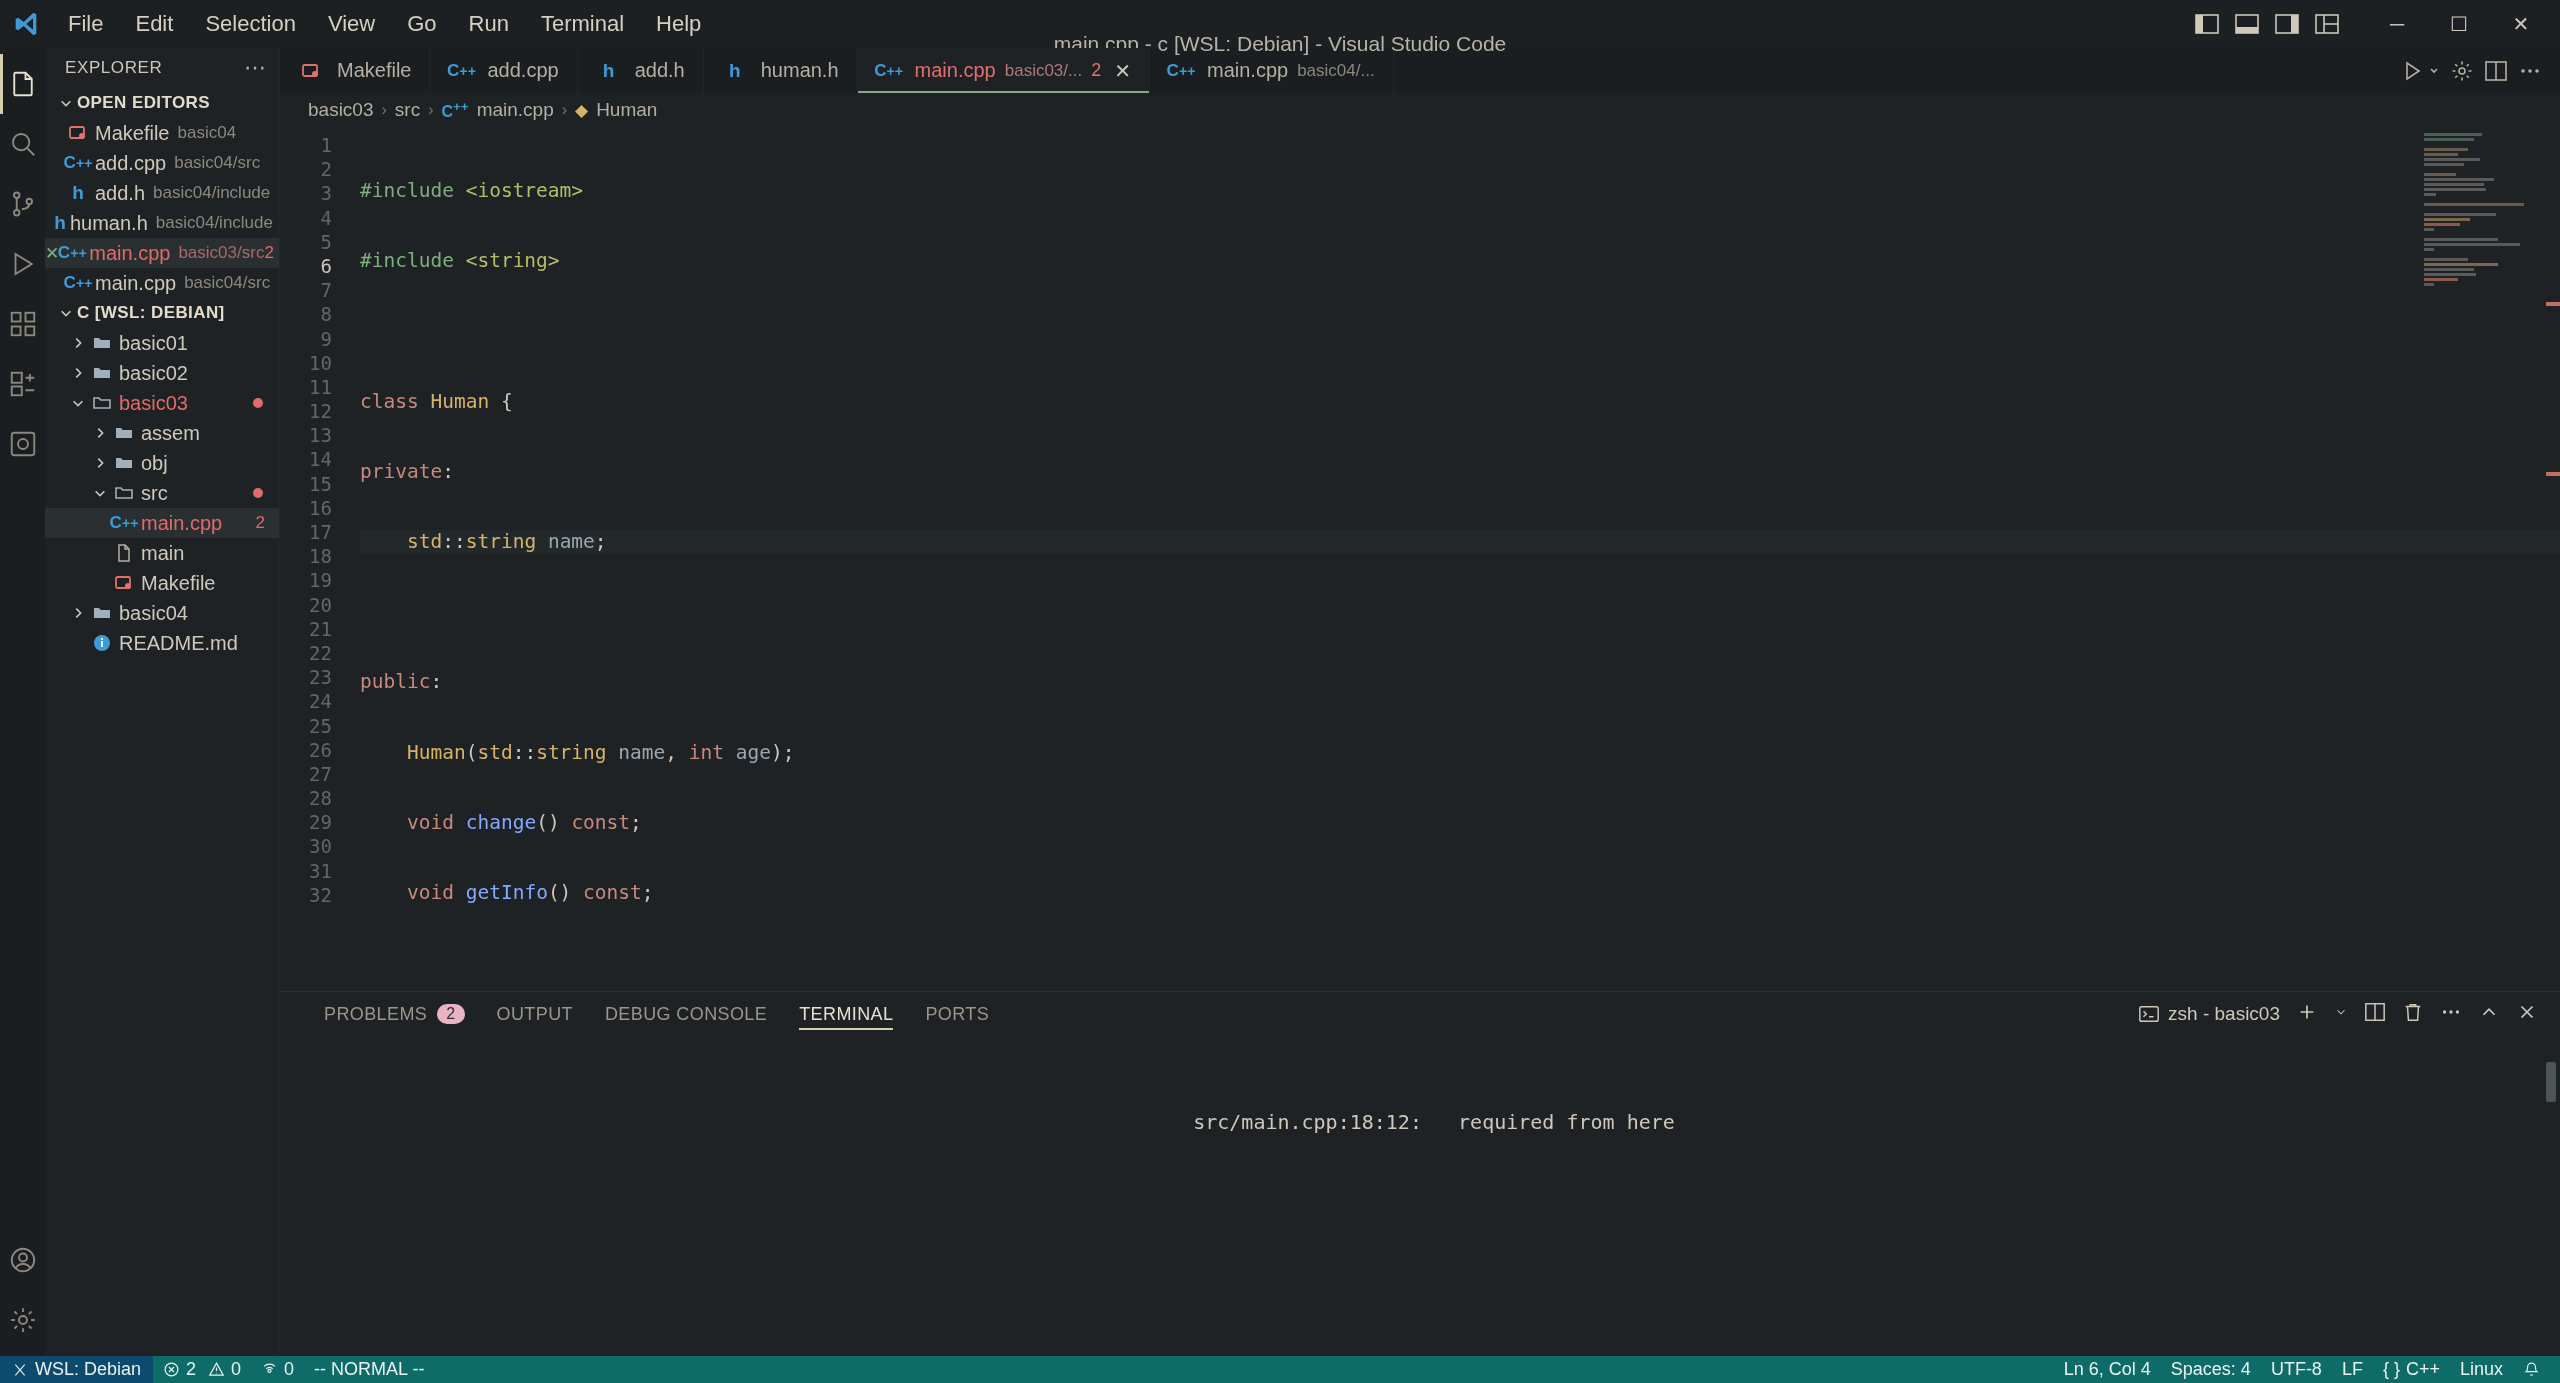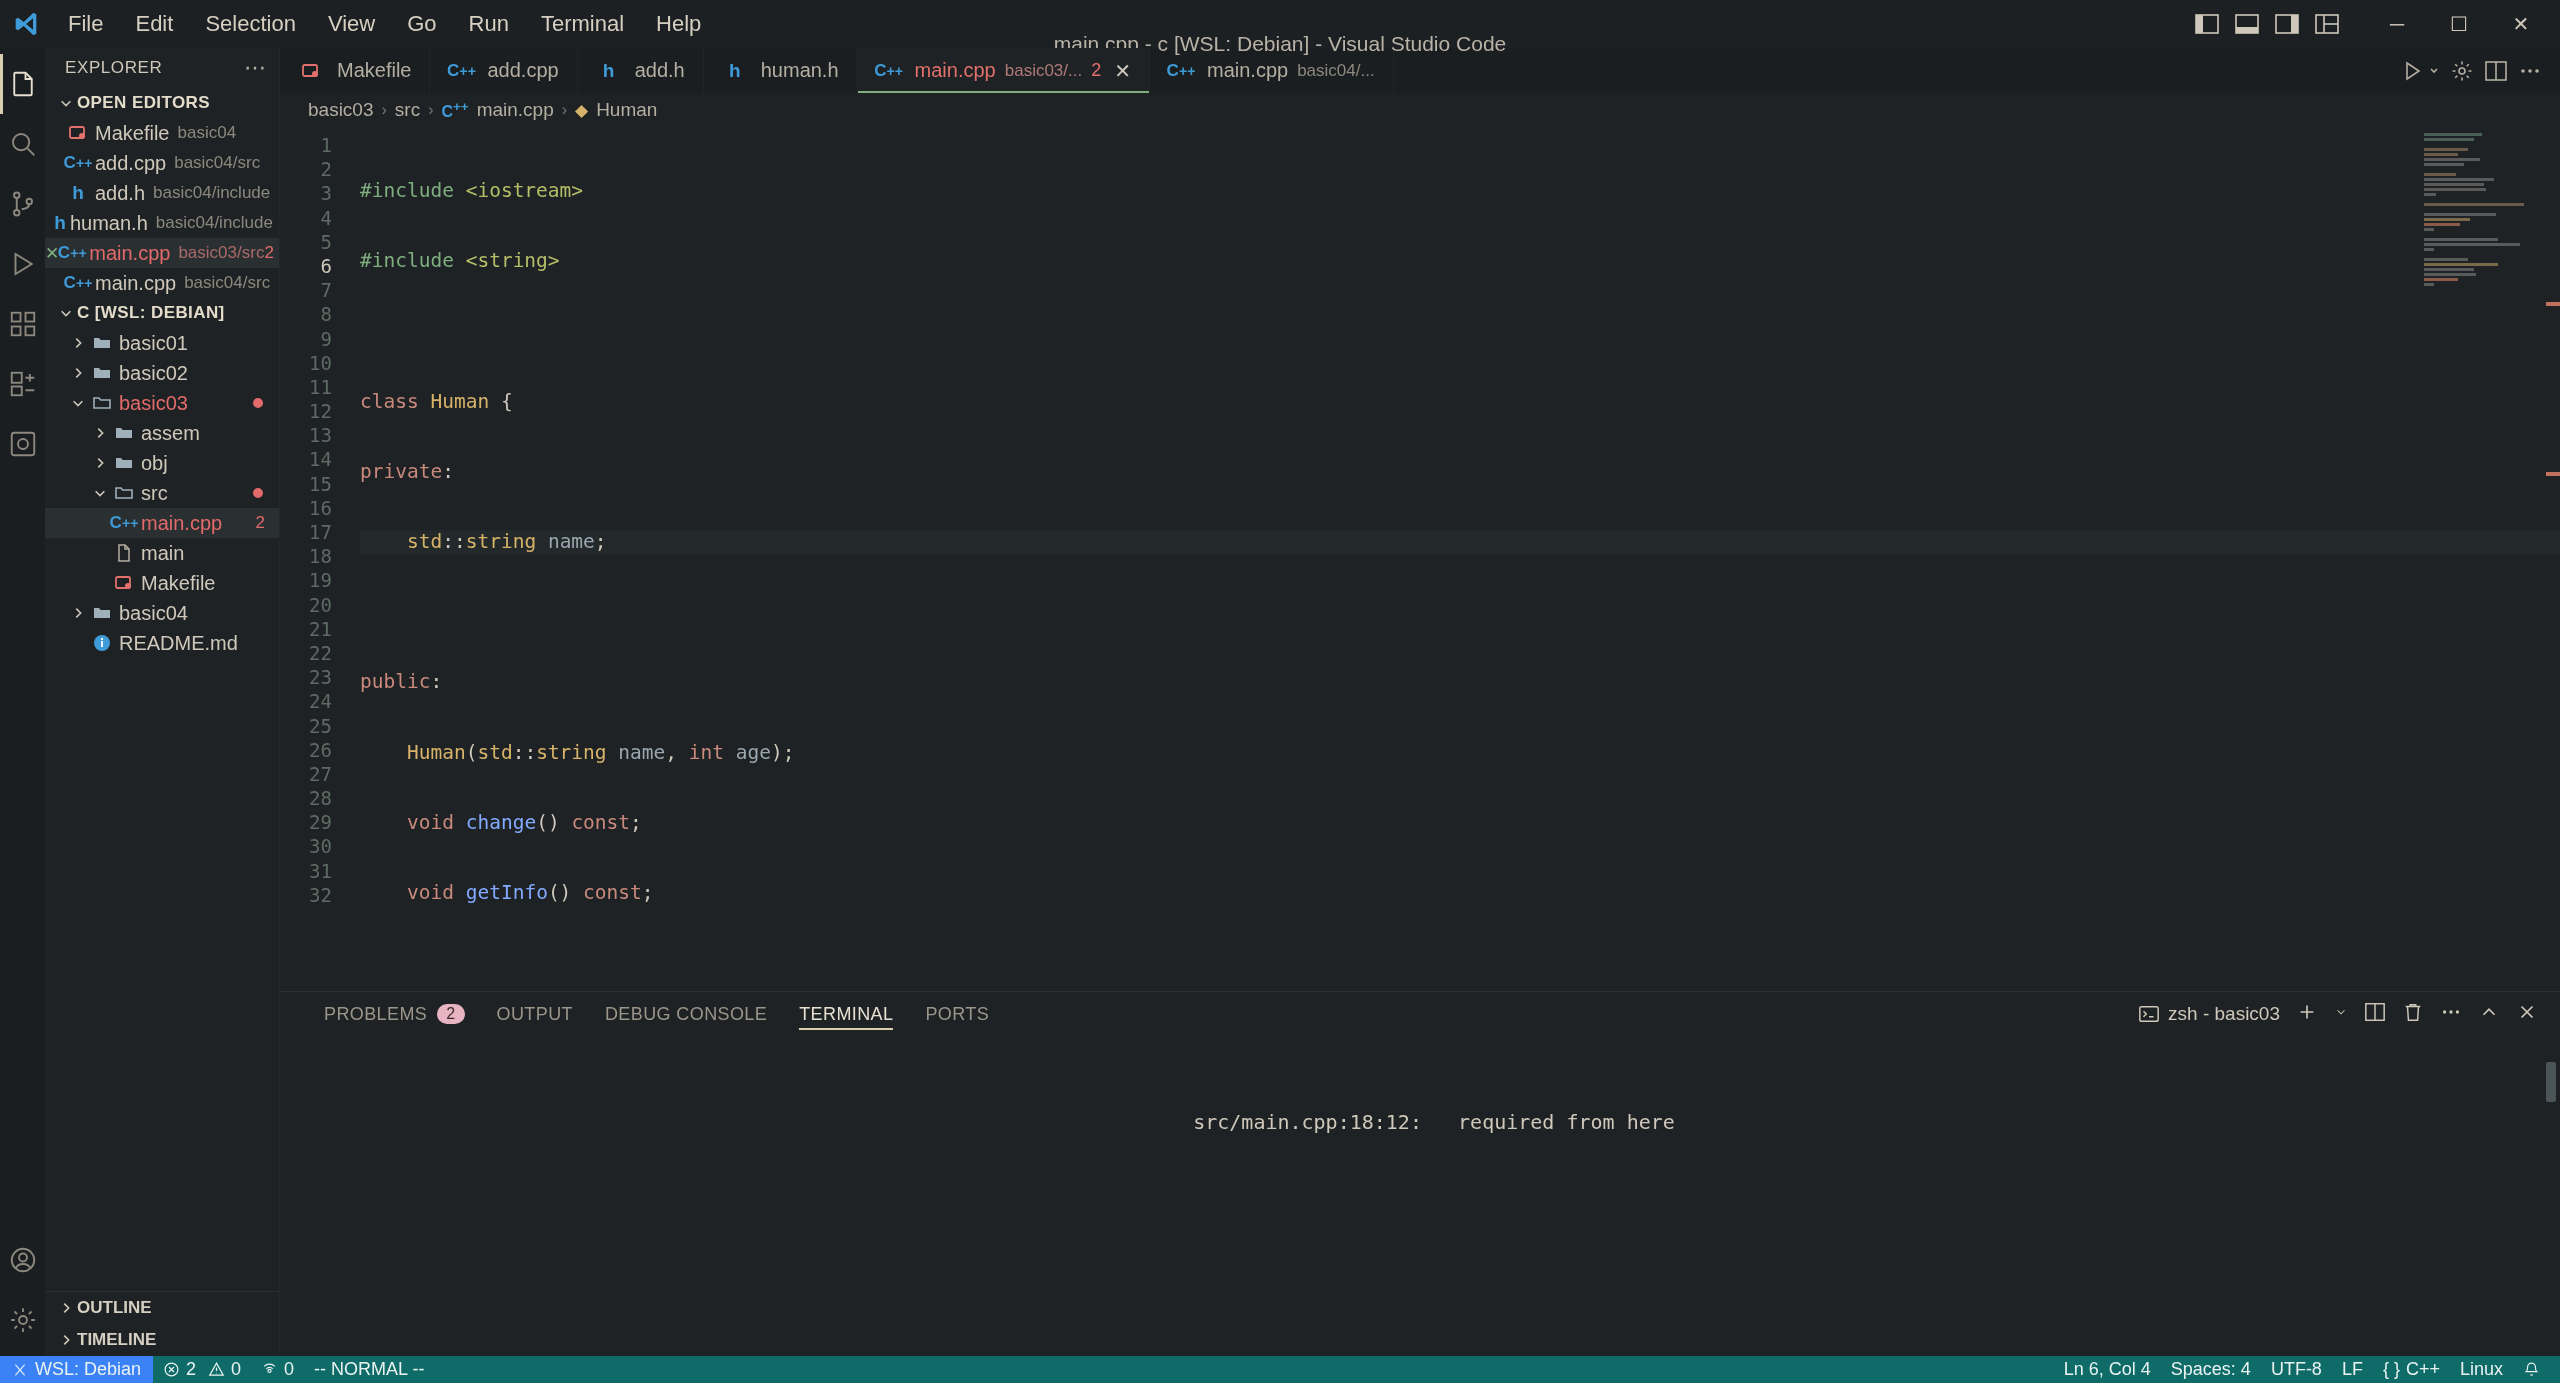--- a/index.html
+++ b/index.html
@@ -175,21 +175,21 @@
   .t-red { color:#e05252; }
   .t-redb { color:#e05252; font-weight:bold; }
   .t-dim { color:#cfc8bb; }
   .tscroll { position:absolute; right:4px; top:26px; width:10px; height:40px; background:#4b5558; border-radius:2px; }
 
   
   .statusbar {
     height:27px; flex:0 0 27px; background:#0e6b68; display:flex; align-items:center;
     font-size:18px; color:#e9f3f2;
   }
-  .sb-remote { background:#3b82f6; height:27px; display:flex; align-items:center; gap:7px; padding:0 12px; }
+  .sb-remote { background:#0c4a6e; height:27px; display:flex; align-items:center; gap:7px; padding:0 12px; }
   .sbi { display:flex; align-items:center; gap:6px; padding:0 10px; height:27px; }
   .sbi svg { width:17px; height:17px; }
   .sb-right { margin-left:auto; display:flex; align-items:center; padding-right:10px; }
 </style>
 </head>
 <body>
 
 <div class="app">
 
   <div class="titlebar">
@@ -525,38 +525,20 @@
             <svg viewBox="0 0 20 20">
                 <circle cx="10" cy="10" r="8" fill="#3f9bd8"></circle>
                 <rect x="9.1" y="8" width="1.8" height="6" fill="#fff"></rect>
                 <rect x="9.1" y="5" width="1.8" height="2" fill="#fff"></rect>
               </svg>
           </span>
           <span class="fname">README.md</span>
         </div>
       </div>
 
-      <div class="bottom-sections">
-        <div class="bsec">
-          <span class="twisty">
-            <svg viewBox="0 0 16 16" fill="none" stroke="currentColor" stroke-width="1.8">
-                <path d="M6 3l5 5-5 5"></path>
-              </svg>
-          </span>
-          <span>OUTLINE</span>
-        </div>
-        <div class="bsec">
-          <span class="twisty">
-            <svg viewBox="0 0 16 16" fill="none" stroke="currentColor" stroke-width="1.8">
-                <path d="M6 3l5 5-5 5"></path>
-              </svg>
-          </span>
-          <span>TIMELINE</span>
-        </div>
-      </div>
     </div>
 
     <div class="editorarea">
 
       <div class="tabsrow">
         <div class="tabs">
           <div class="tab">
             <span class="ico">
               <svg viewBox="0 0 20 20">
                   <rect x="2" y="4" width="14" height="11" rx="1.5" fill="none" stroke="#e2706b" stroke-width="1.8"></rect>

